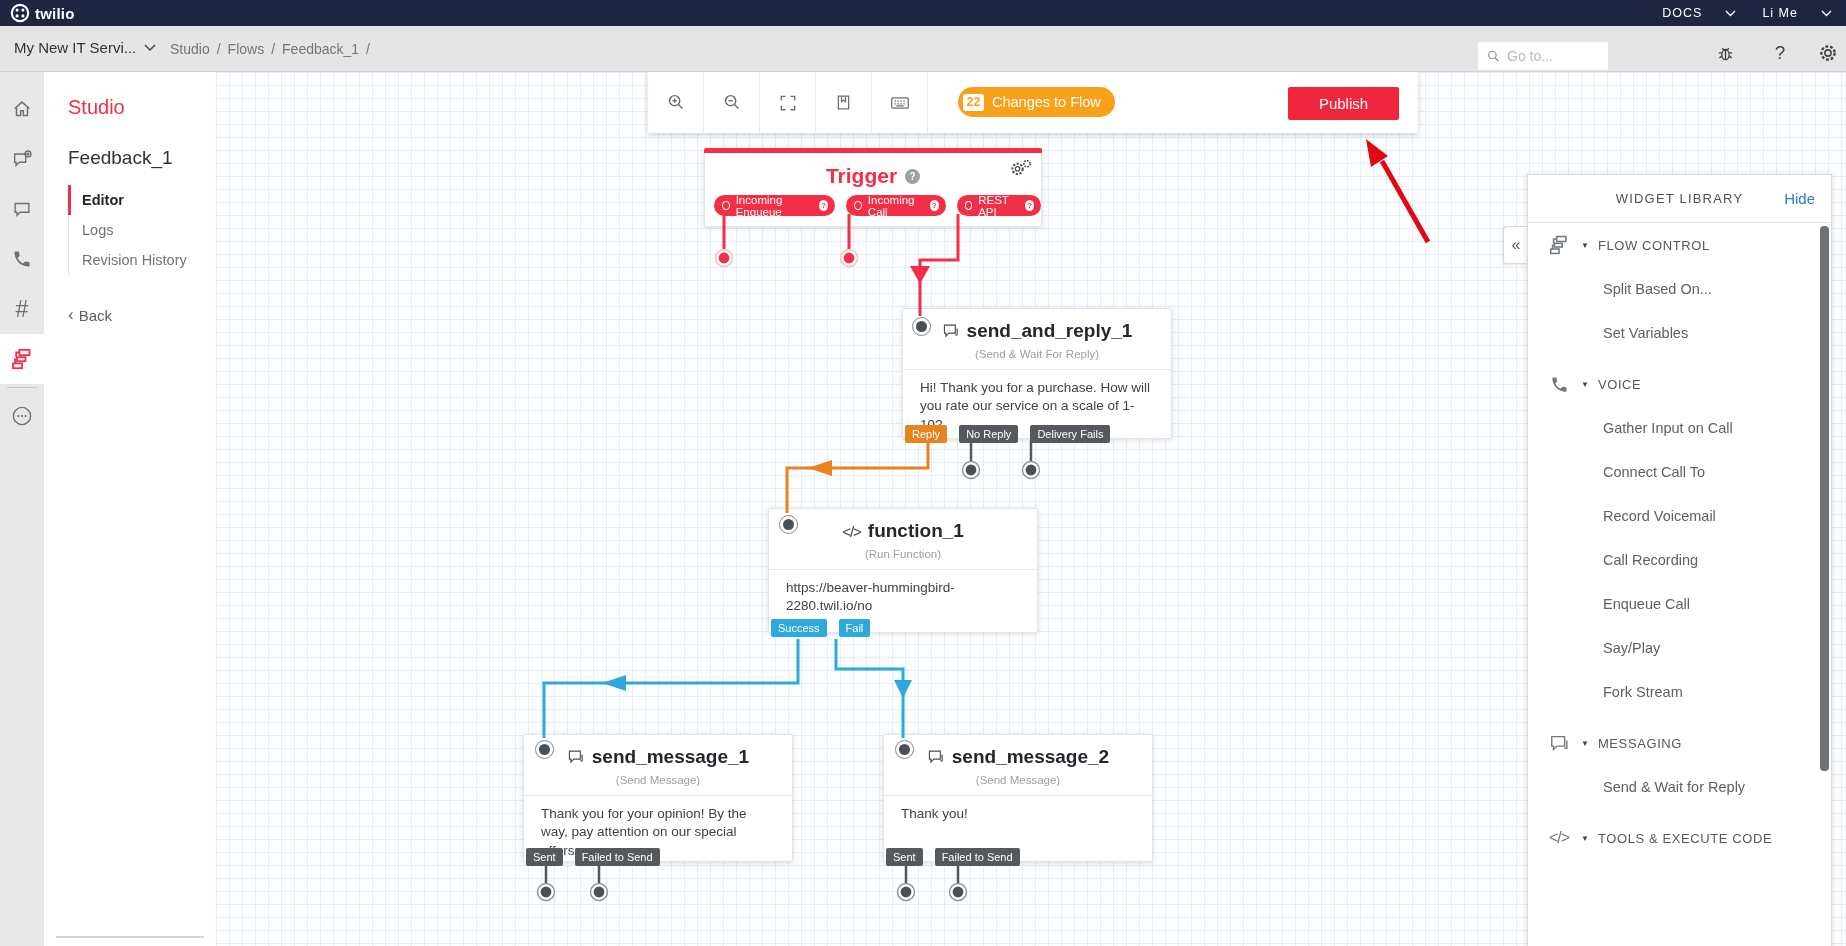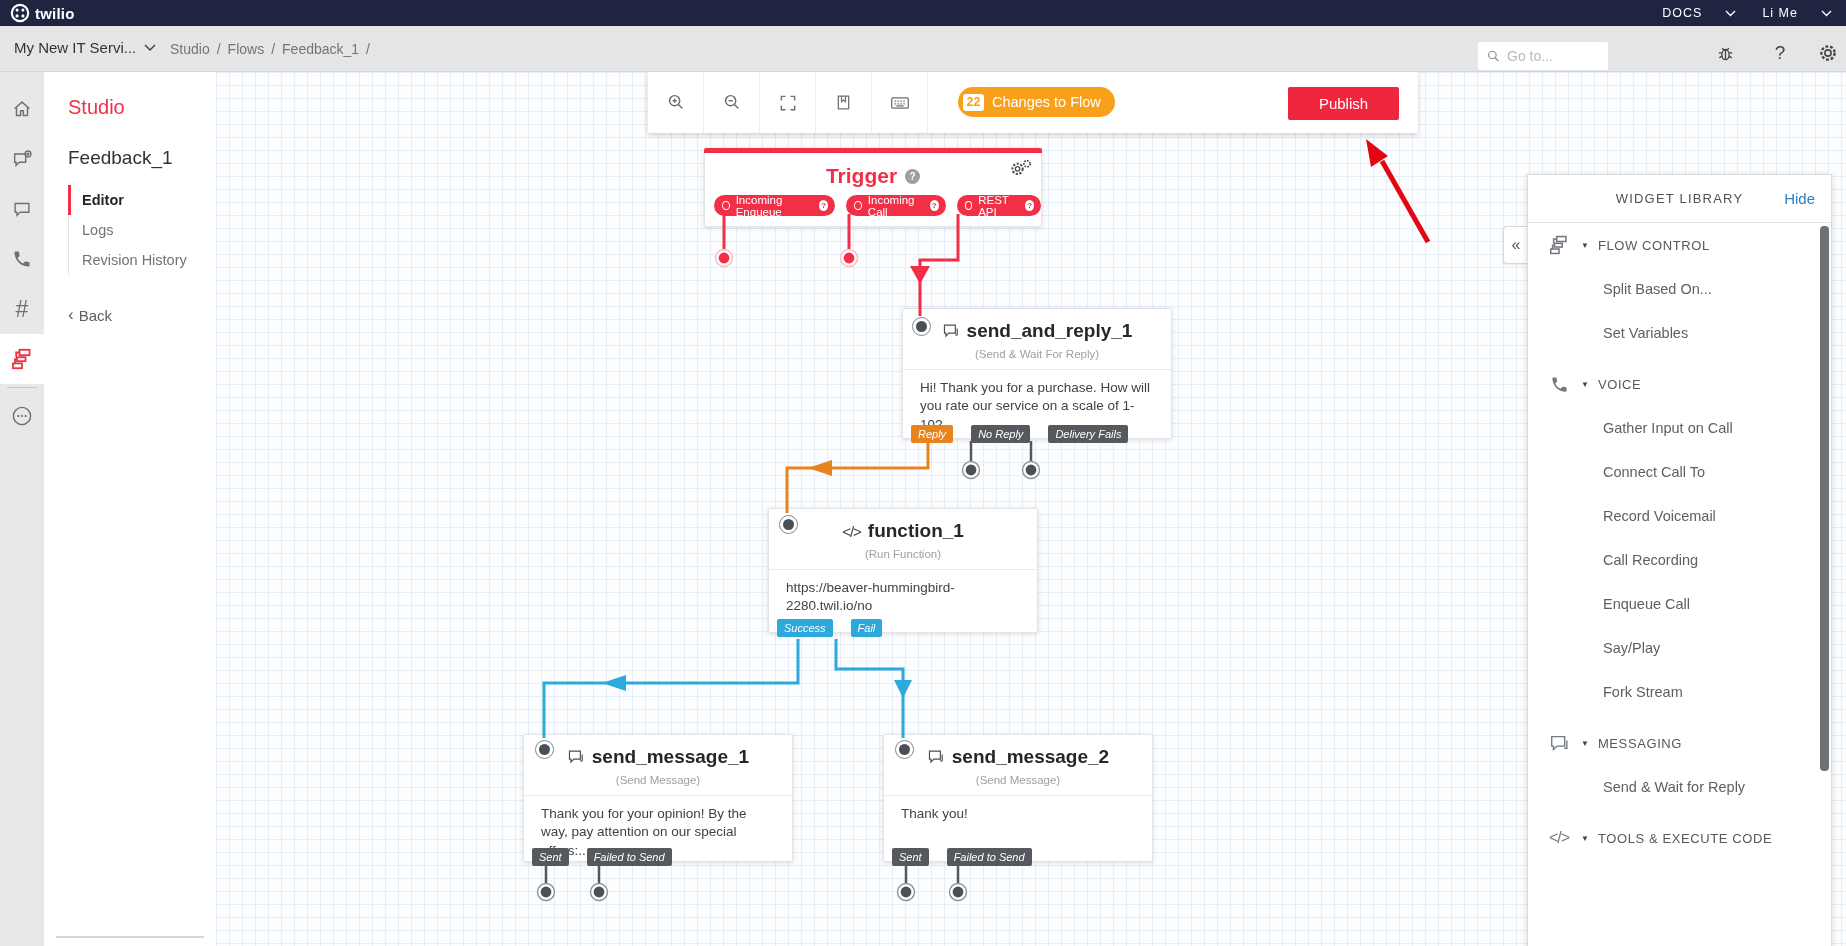--- a/index.html
+++ b/index.html
@@ -55,21 +55,21 @@
   .changes-label { color:#fff; font-size:14.5px; }
   .publish-btn { position:absolute; left:640px; top:15px; width:111px; height:33px; background:#f0263e; color:#fff; font-size:15px; border:none; border-radius:2px; cursor:pointer; font-family:"Liberation Sans",sans-serif; }
 
   
   .card { position:absolute; background:#fff; border:1px solid #e2e5e7; border-radius:2px; box-shadow:0 1px 5px rgba(0,0,0,.13); z-index:2; }
   .in-dot { position:absolute; width:19px; height:19px; border-radius:50%; background:#fff; border:1.5px solid #83888c; }
   .in-dot::after { content:""; position:absolute; left:50%; top:50%; width:11px; height:11px; margin:-5.5px 0 0 -5.5px; border-radius:50%; background:#4b5054; }
   .card-hd { display:flex; align-items:center; justify-content:center; gap:7px; padding-top:11px; font-size:19px; font-weight:600; color:#24282c; }
   .card-sub { text-align:center; font-size:11.5px; color:#9aa1a6; margin-top:6px; padding-bottom:9px; border-bottom:1px solid #e8ebed; }
   .card-body { padding:9px 17px 0 17px; font-size:13.5px; color:#3e4348; line-height:1.36; overflow-wrap:anywhere; }
-  .pills { position:absolute; left:8px; bottom:-5px; display:flex; gap:18px;font-style:italic; }
+  .pills { position:absolute; left:2px; bottom:-5px; display:flex; gap:12px; }
   .pill { background:#55595d; color:#fff; font-size:11px; padding:3px 7px; border-radius:2px; white-space:nowrap; cursor:pointer; }
   .pill.orange { background:#e8831d; }
   .pill.blue { background:#2da9db; }
   .code-glyph { font-size:15px; color:#3c4247; font-weight:400; letter-spacing:-1px; }
 
   
   .trigger { left:704px; top:148px; width:338px; height:79px; }
   .trigger::before { content:""; position:absolute; left:-1px; top:-1px; right:-1px; height:5px; background:#f22f46; border-radius:2px 2px 0 0; }
   .trig-hd { display:flex; align-items:center; justify-content:center; gap:8px; margin-top:15px; }
   .trig-title { font-size:21px; font-weight:600; color:#f22f46; }

